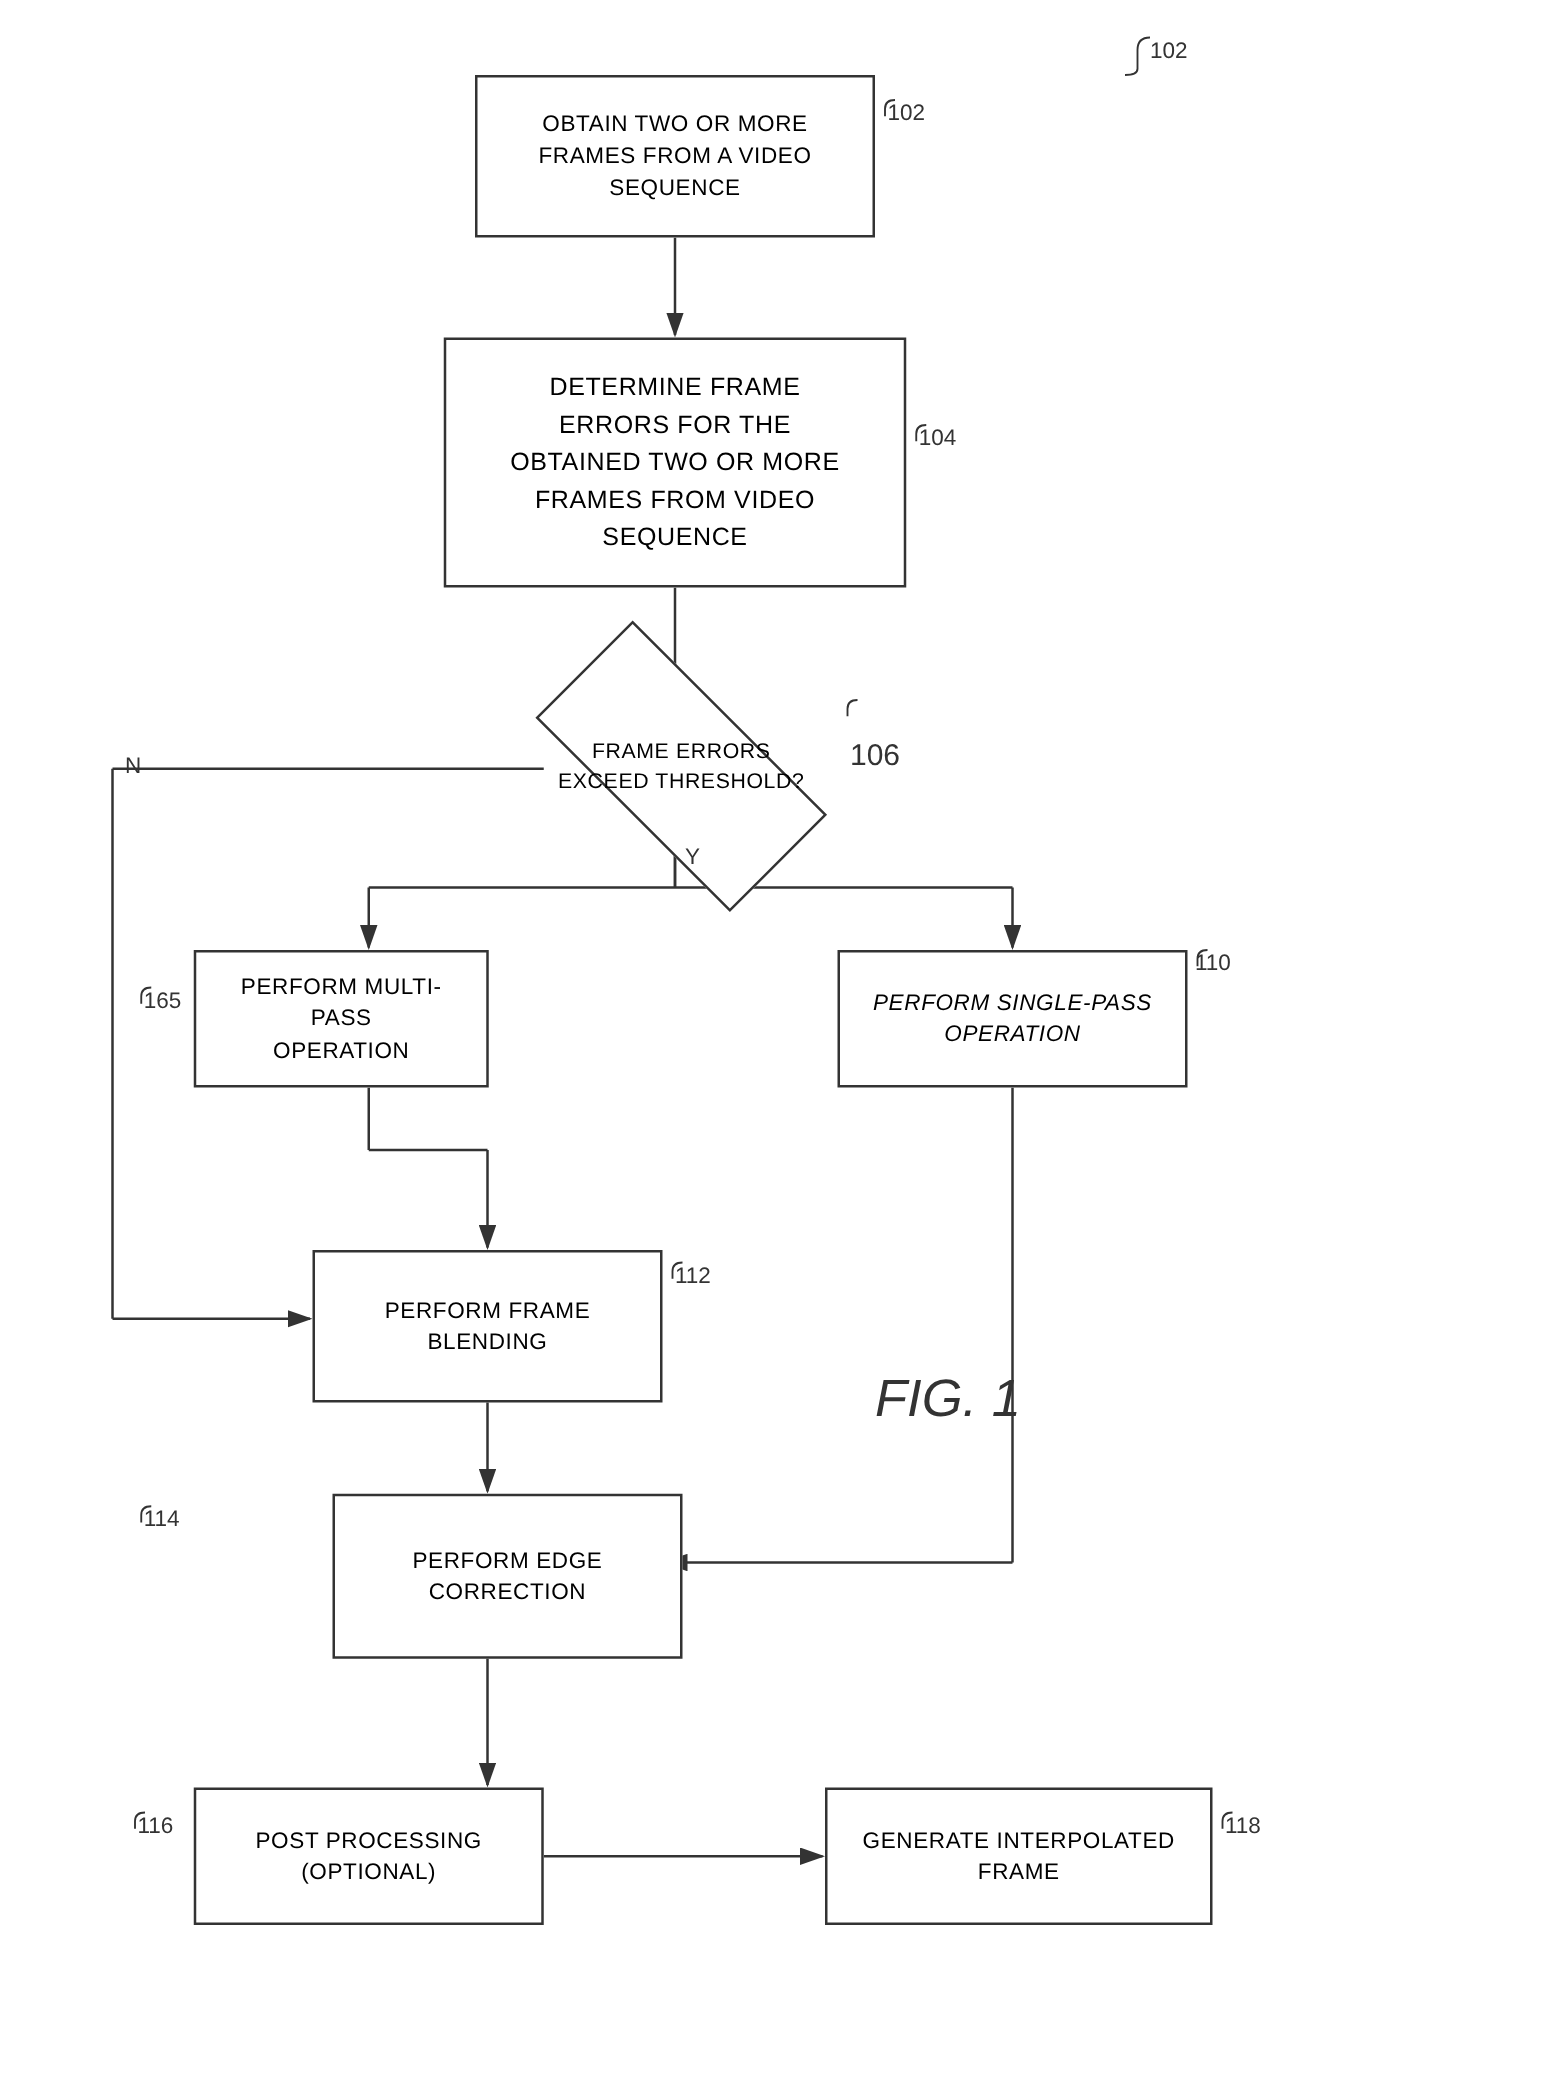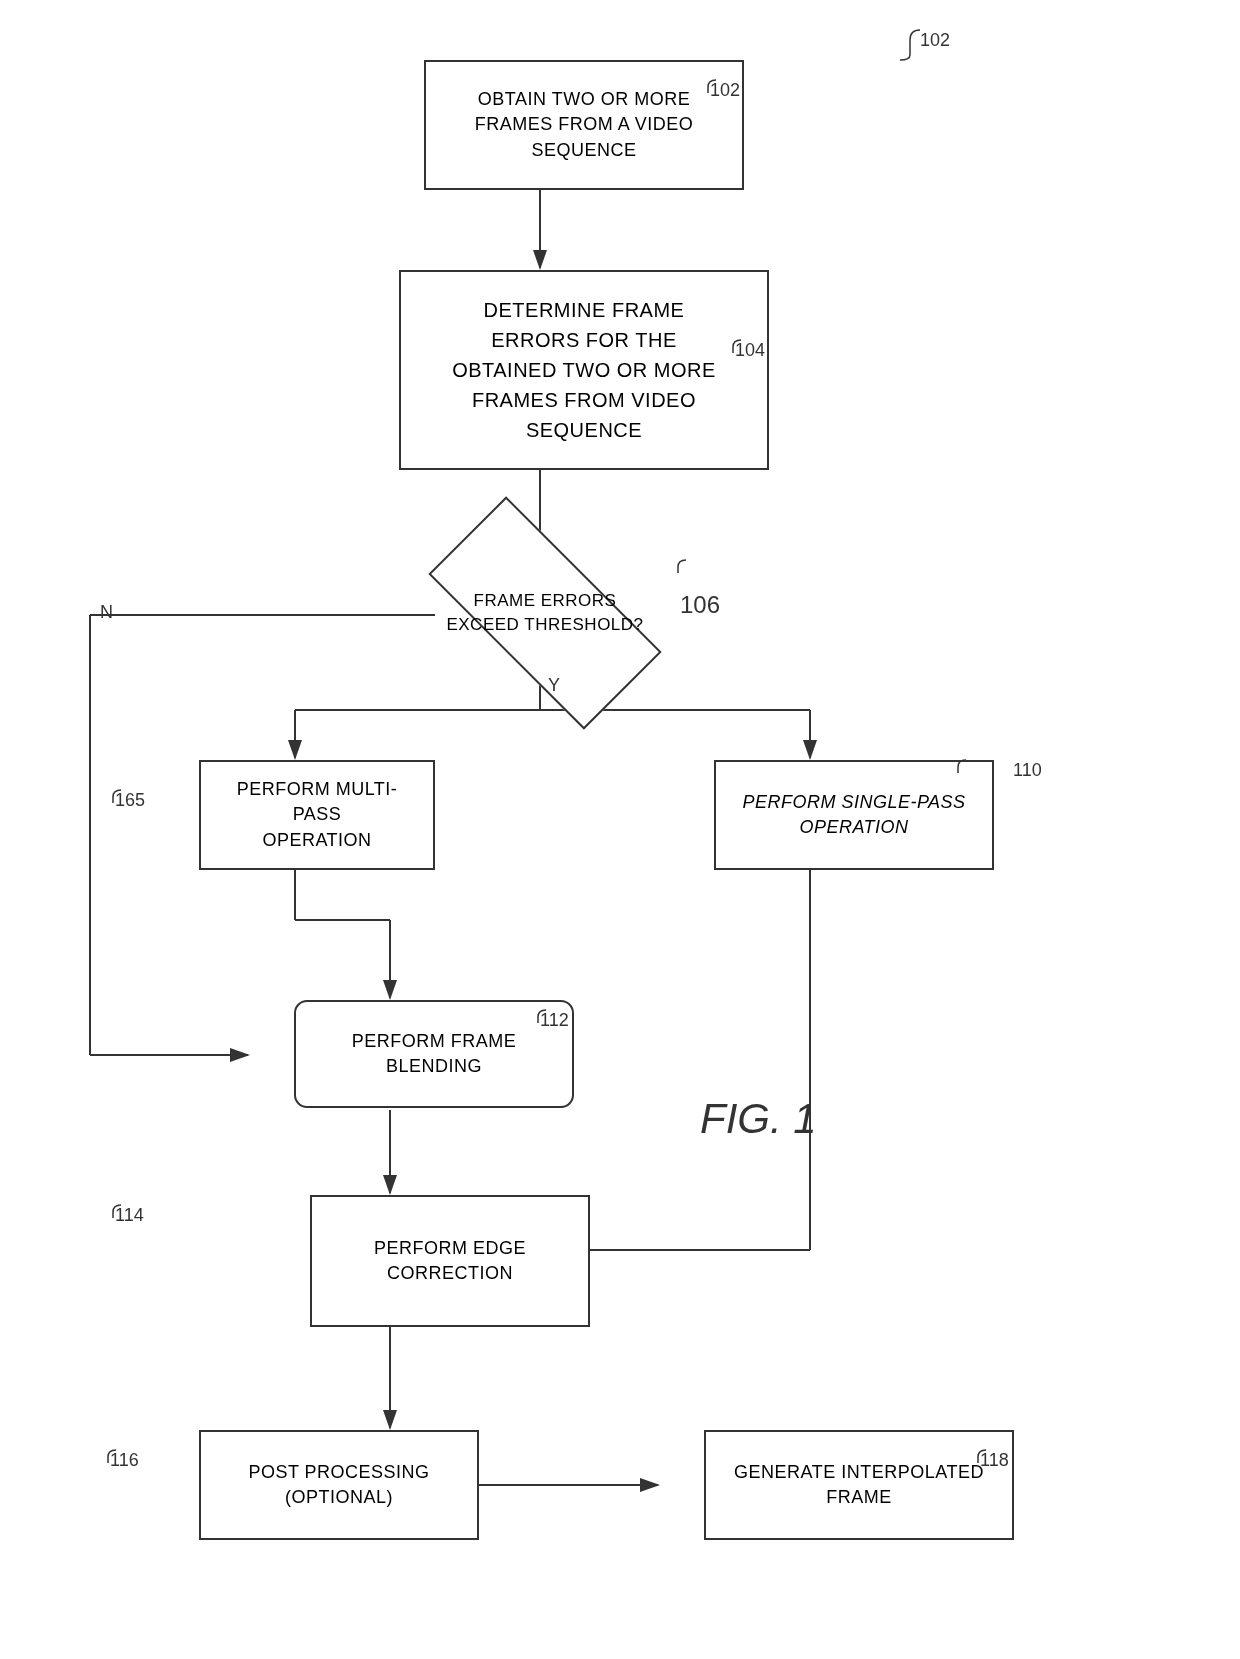--- a/index.html
+++ b/index.html
@@ -23,21 +23,20 @@
       background: #fff;
       display: flex;
       align-items: center;
       justify-content: center;
       text-align: center;
       font-size: 18px;
       font-weight: 400;
       letter-spacing: 0.5px;
       line-height: 1.4;
       padding: 12px;
-      margin-left: 44px;
     }
     
     .flow-diamond {
       position: absolute;
       display: flex;
       align-items: center;
       justify-content: center;
       text-align: center;
     }
     .flow-diamond-inner {
@@ -174,26 +173,26 @@
 
   <div class="label" style="top: 790px; left: 115px; font-size: 18px;">165</div>
   <svg style="position:absolute;top:785px;left:103px;width:20px;height:20px;pointer-events:none;">
     <path d="M 18,5 Q 10,5 10,12 L 10,18" stroke="#333" stroke-width="1.5" fill="none"></path>
   </svg>
 
   <div class="flow-box" style="left: 670px; top: 760px; width: 280px; height: 110px; font-style: italic;">
     <span>PERFORM SINGLE-PASS<br>OPERATION</span>
   </div>
 
-  <div class="label" style="top: 760px; left: 1013px; font-size: 18px;">110</div>
+  <div class="label" style="top: 760px; left: 956px; font-size: 18px;">110</div>
   <svg style="position:absolute;top:755px;left:948px;width:20px;height:20px;pointer-events:none;">
     <path d="M 18,5 Q 10,5 10,12 L 10,18" stroke="#333" stroke-width="1.5" fill="none"></path>
   </svg>
 
-  <div class="flow-box" style="left: 250px; top: 1000px; width: 280px; height: 108px; border-radius: 13px;">
+  <div class="flow-box" style="left: 250px; top: 1000px; width: 280px; height: 122px;">
     <span>PERFORM FRAME<br>BLENDING</span>
   </div>
 
   <div class="label" style="top: 1010px; left: 540px; font-size: 18px;">112</div>
   <svg style="position:absolute;top:1005px;left:528px;width:20px;height:20px;pointer-events:none;">
     <path d="M 18,5 Q 10,5 10,12 L 10,18" stroke="#333" stroke-width="1.5" fill="none"></path>
   </svg>
 
   <div class="fig-label" style="top: 1070px; left: 700px;">FIG. 1</div>
 

